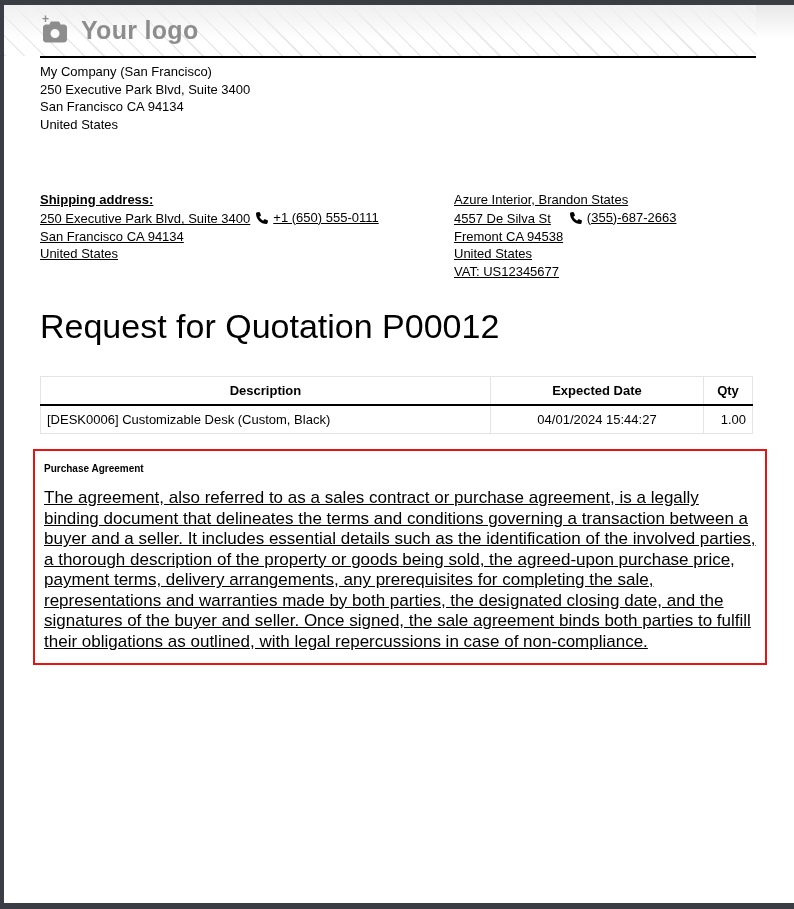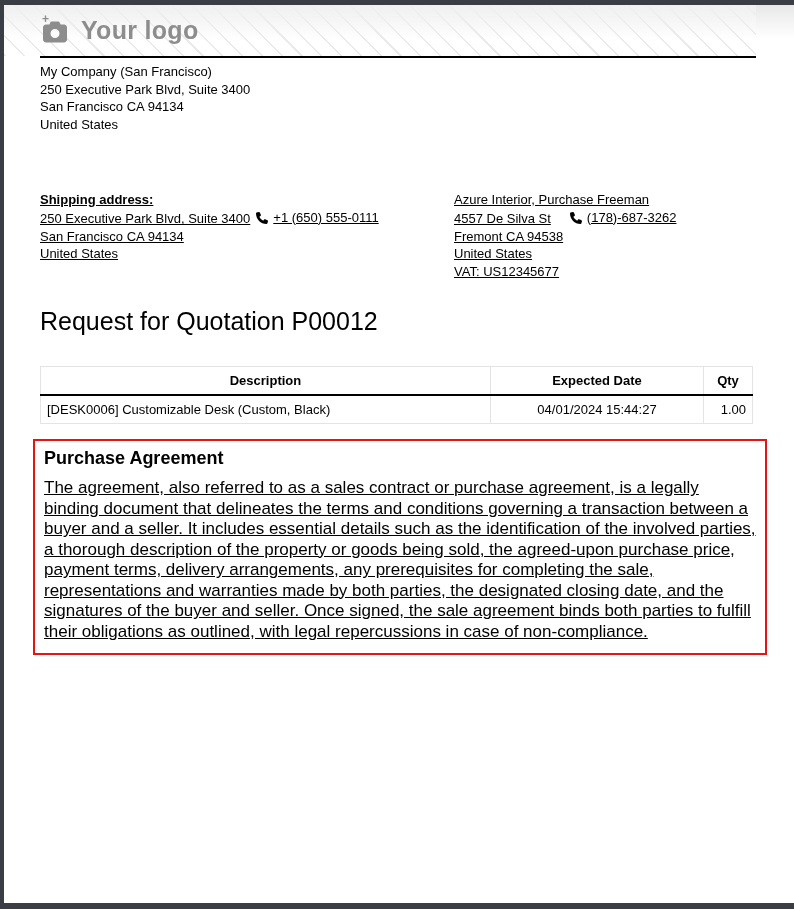--- a/index.html
+++ b/index.html
@@ -61,21 +61,21 @@
   .col-left  { width:414px; }
   .col-right { width:302px; }
   .bold { font-weight:bold; }
   .phone-row { display:flex; align-items:baseline; }
   .phone-wrap { display:inline-flex; align-items:center; gap:5px; white-space:nowrap; }
   .phone-wrap svg { width:12px; height:12px; fill:#000; position:relative; top:1px; }
   .ml4 { margin-left:6px; }
   .ml18 { margin-left:19px; }
   .page-title {
     margin:27px 0 0 36px;
-    font-size:25px;
+    font-size:34px;
     font-weight:400;
     color:#000;
   }
   table.lines {
     margin:30px 0 15px 36px;
     border-collapse:collapse;
     width:712px;
     font-size:13px;
     table-layout:fixed;
   }
@@ -95,21 +95,21 @@
   td.date { text-align:center; }
   td.qty  { text-align:right; }
   .agreement-box {
     box-sizing:border-box;
     margin:7px 0 0 29px;
     width:734px;
     border:2px solid #e81313;
     padding:9px 9px 11px 9px;
   }
   .agreement-heading {
-    font-size:18px; font-weight:bold; line-height:17px;
+    font-size:10px; font-weight:bold; line-height:17px;
     margin:0 0 11px 0;
   }
   .agreement-body {
     font-size:17px; line-height:20.5px;
     margin:0;
     text-decoration:underline;
   }
 </style>
 </head>
 <body>
@@ -146,28 +146,28 @@
               <path d="M164.9 24.6c-7.7-18.6-28-28.5-47.4-23.2l-88 24C12.1 30.2 0 46 0 64C0 311.4 200.6 512 448 512c18 0 33.8-12.1 38.6-29.5l24-88c5.3-19.4-4.6-39.7-23.2-47.4l-96-40c-16.3-6.8-35.2-2.1-46.3 11.6L304.7 368C234.3 334.7 177.3 277.7 144 207.3L193.3 167c13.7-11.2 18.4-30 11.6-46.3l-40-96z"></path>
             </svg>
           <span>+1 (650) 555-0111</span>
         </span>
       </div>
       <div>San Francisco CA 94134</div>
       <div>United States</div>
     </div>
 
     <div class="col col-right">
-      <div>Azure Interior, Purchase Freeman</div>
+      <div>Azure Interior, Brandon States</div>
       <div class="phone-row">
         <span>4557 De Silva St</span>
         <span class="phone-wrap ml18">
           <svg viewBox="0 0 512 512" aria-hidden="true">
               <path d="M164.9 24.6c-7.7-18.6-28-28.5-47.4-23.2l-88 24C12.1 30.2 0 46 0 64C0 311.4 200.6 512 448 512c18 0 33.8-12.1 38.6-29.5l24-88c5.3-19.4-4.6-39.7-23.2-47.4l-96-40c-16.3-6.8-35.2-2.1-46.3 11.6L304.7 368C234.3 334.7 177.3 277.7 144 207.3L193.3 167c13.7-11.2 18.4-30 11.6-46.3l-40-96z"></path>
             </svg>
-          <span>(178)-687-3262</span>
+          <span>(355)-687-2663</span>
         </span>
       </div>
       <div>Fremont CA 94538</div>
       <div>United States</div>
       <div>VAT: US12345677</div>
     </div>
   </div>
 
   <div class="page-title">Request for Quotation P00012</div>
 

